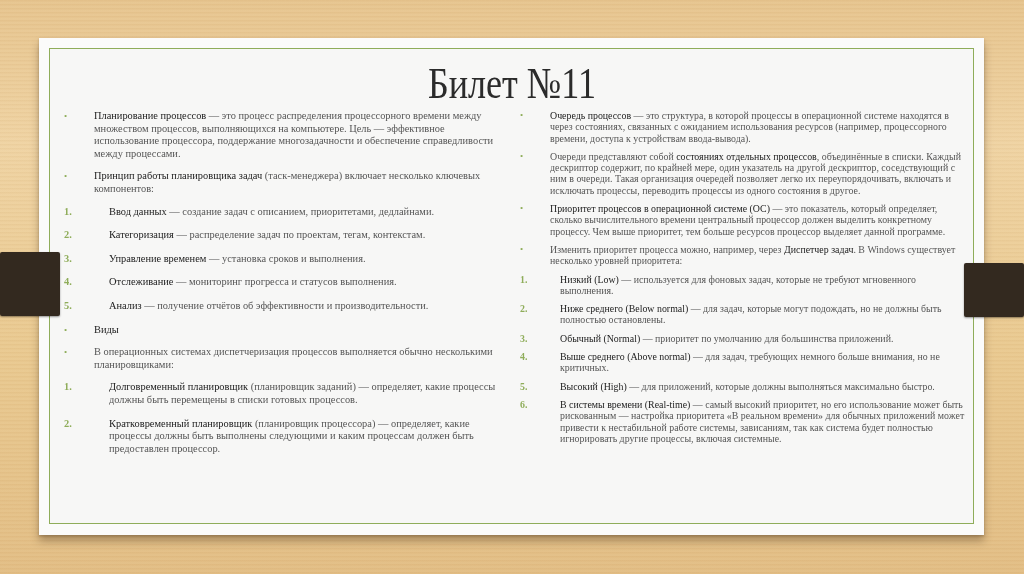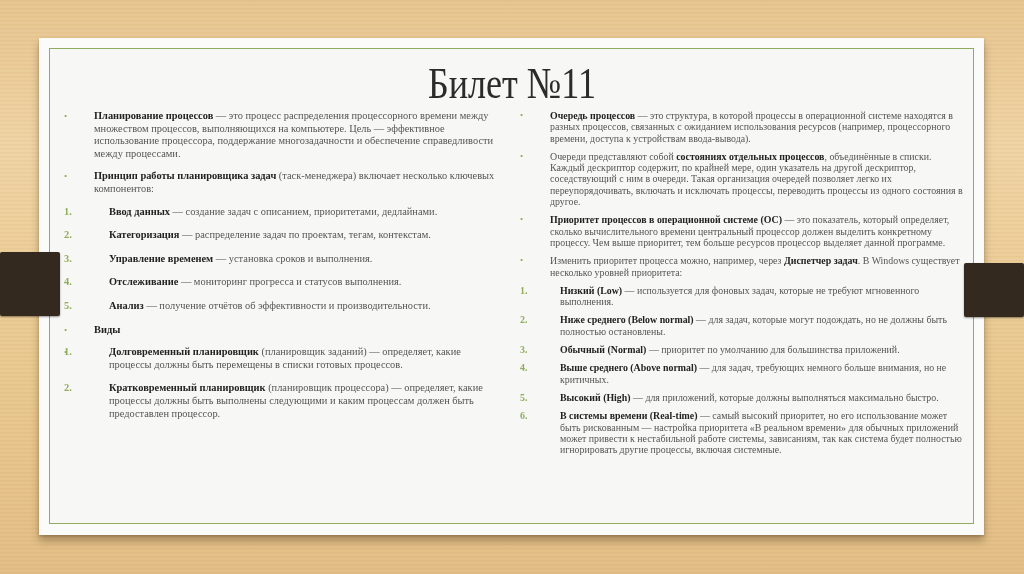--- a/index.html
+++ b/index.html
@@ -43,21 +43,21 @@
   .item { position: relative; padding-left: 30px; margin-bottom: 10px; }
   .col-left .num-item { padding-left: 45px; margin-bottom: 11px; }
   .col-right .num-item { padding-left: 40px; margin-bottom: 7px; }
   .col-right .item { margin-bottom: 7px; }
   .bullet {
     position: absolute; left: 0; top: 0; color: #8fad5a; font-size: 9px;
   }
   .num {
     position: absolute; left: 0; top: 0; color: #8fad5a; font-weight: bold;
   }
-  b { color: #222; font-weight: bold; }
+  b { color: #222; font-weight: normal; }
 </style>
 </head>
 <body>
 
 <div class="wood-lines"></div>
 
 <div class="card">
   <div class="frame"></div>
 </div>
 
@@ -93,35 +93,36 @@
   <div class="item num-item">
     <span class="num">5.</span>
     <b>Анализ</b><span> — получение отчётов об эффективности и производительности.</span>
   </div>
   <div class="item">
     <span class="bullet">•</span>
     <b>Виды</b>
   </div>
   <div class="item">
     <span class="bullet">•</span>
+    <span>В операционных системах диспетчеризация процессов выполняется обычно несколькими планировщиками:</span>
   </div>
   <div class="item num-item">
     <span class="num">1.</span>
     <b>Долговременный планировщик</b><span> (планировщик заданий) — определяет, какие процессы должны быть перемещены в списки готовых процессов.</span>
   </div>
   <div class="item num-item">
     <span class="num">2.</span>
     <b>Кратковременный планировщик</b><span> (планировщик процессора) — определяет, какие процессы должны быть выполнены следующими и каким процессам должен быть предоставлен процессор.</span>
   </div>
 </div>
 
 <div class="col col-right">
   <div class="item">
     <span class="bullet">•</span>
-    <b>Очередь процессов</b><span> — это структура, в которой процессы в операционной системе находятся в разных процессов, связанных с ожиданием использования ресурсов (например, процессорного времени, доступа к устройствам ввода-вывода).</span>
+    <b>Очередь процессов</b><span> — это структура, в которой процессы в операционной системе находятся в через состояниях, связанных с ожиданием использования ресурсов (например, процессорного времени, доступа к устройствам ввода-вывода).</span>
   </div>
   <div class="item">
     <span class="bullet">•</span>
     <span>Очереди представляют собой </span><b>состояниях отдельных процессов</b><span>, объединённые в списки. Каждый дескриптор содержит, по крайней мере, один указатель на другой дескриптор, соседствующий с ним в очереди. Такая организация очередей позволяет легко их переупорядочивать, включать и исключать процессы, переводить процессы из одного состояния в другое.</span>
   </div>
   <div class="item">
     <span class="bullet">•</span>
     <b>Приоритет процессов в операционной системе (ОС)</b><span> — это показатель, который определяет, сколько вычислительного времени центральный процессор должен выделить конкретному процессу. Чем выше приоритет, тем больше ресурсов процессор выделяет данной программе.</span>
   </div>
   <div class="item">

